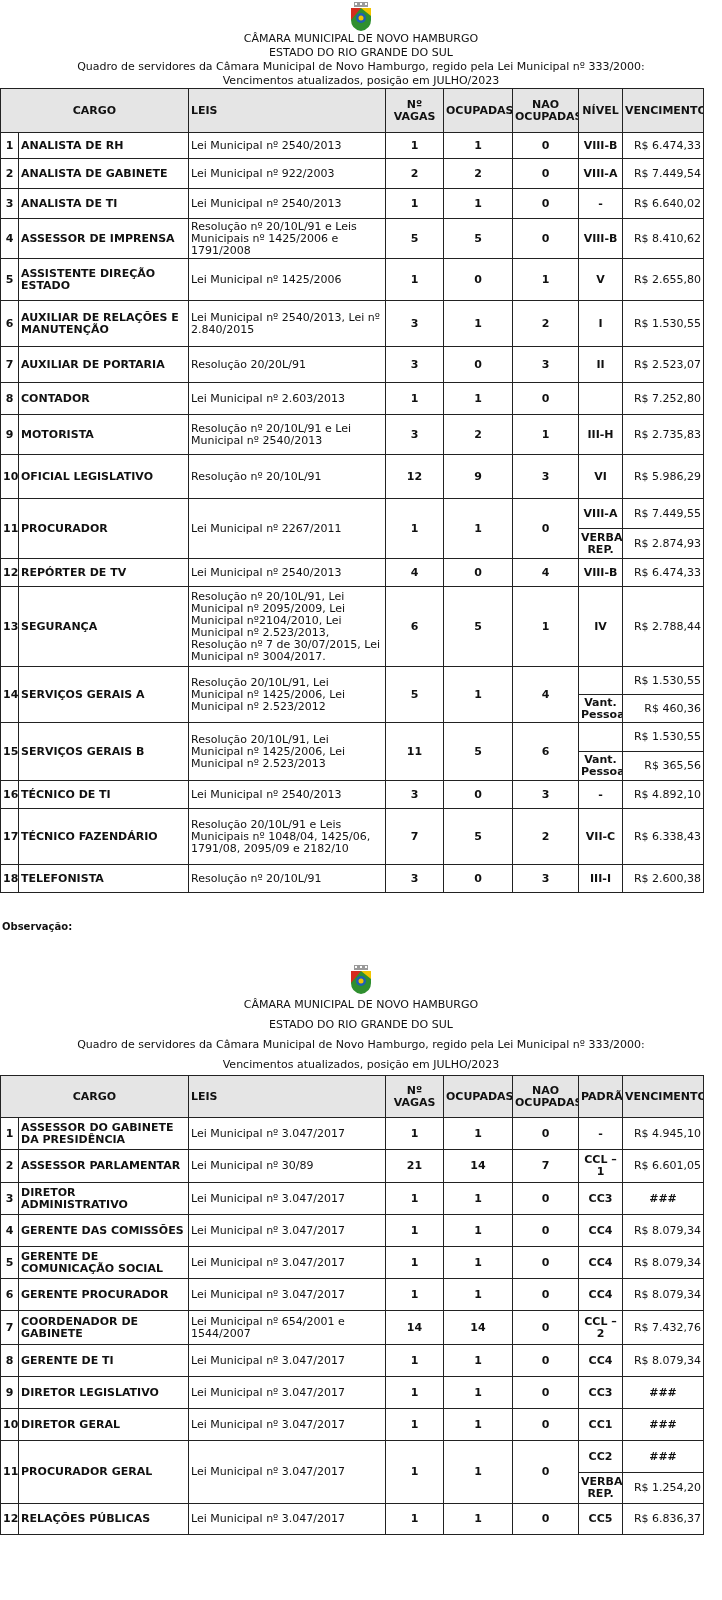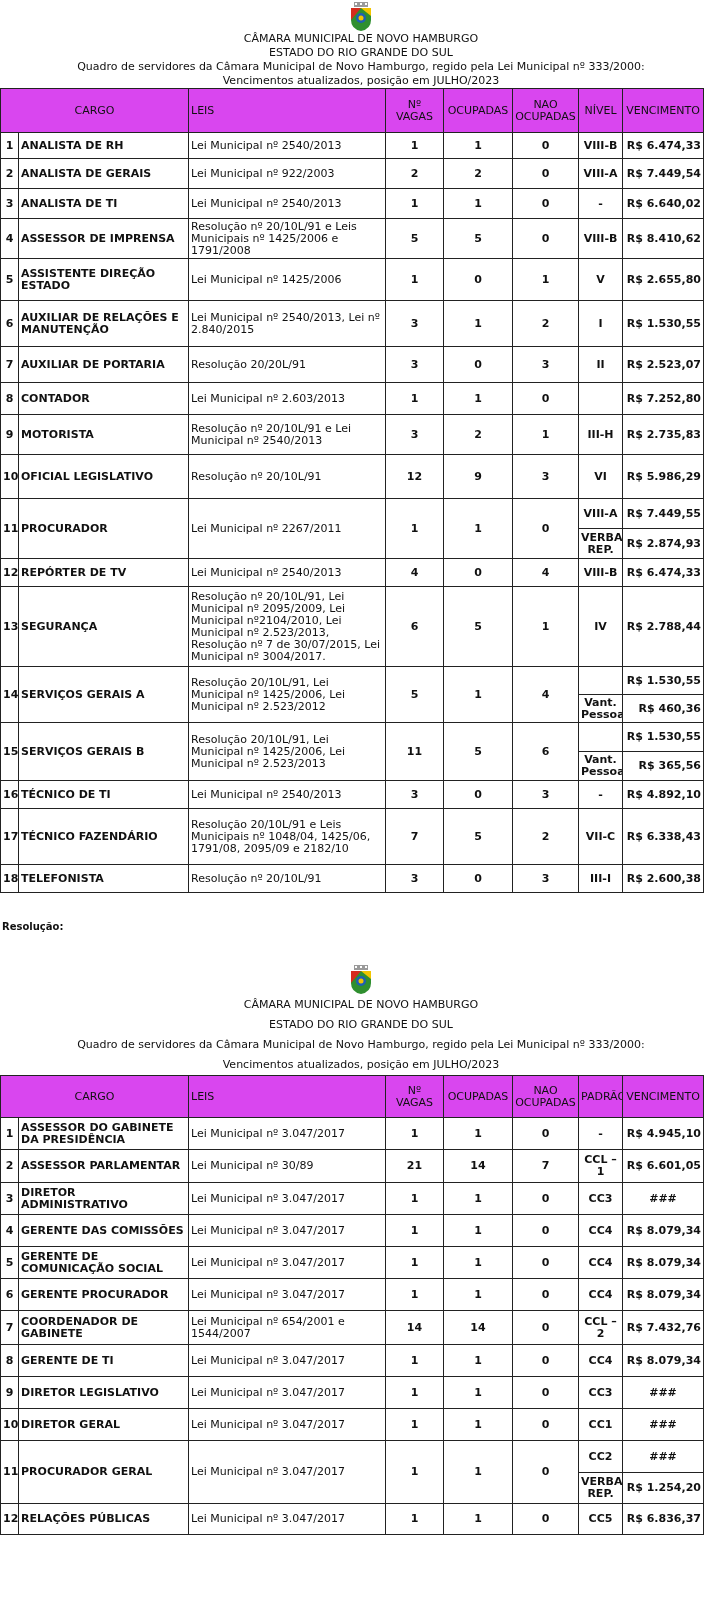--- a/index.html
+++ b/index.html
@@ -3,27 +3,27 @@
 <meta charset="utf-8">
 <style>
   html, body { margin: 0; padding: 0; background: #ffffff; }
   body { width: 722px; height: 1600px; position: relative; overflow: hidden;
          font-family: "DejaVu Sans", sans-serif; color: #111; }
   .sheet { position: absolute; left: 0; width: 722px; }
   .hdr { text-align: center; font-size: 11px; line-height: 14px; }
   .logo { display: block; margin: 0 auto; width: 26px; height: 30px; }
   table.q { border-collapse: collapse; width: 703px; table-layout: fixed; margin-left: 0; }
   table.q td, table.q th { border: 1px solid #222; font-size: 11px; padding: 0 2px; line-height: 12px; overflow: hidden; }
-  table.q th { background: #d946ef; font-weight: normal; text-align: center; }
+  table.q th { background: #e5e5e5; font-weight: bold; text-align: center; }
   table.q th.left { text-align: left; }
   td.n { text-align: center; font-weight: bold; padding: 0; }
   td.cargo { font-weight: bold; text-align: left; }
   td.leis { text-align: left; font-weight: normal; font-size: 10.5px; margin-left: 8px; }
   td.c { text-align: center; font-weight: bold; }
-  td.r { text-align: right; font-weight: bold; padding-right: 3px; white-space: nowrap; }
+  td.r { text-align: right; font-weight: normal; padding-right: 3px; white-space: nowrap; }
   td.small { font-size: 7px; line-height: 8px; text-align: center; font-weight: bold; }
   .obs { position: absolute; left: 2px; top: 921px; font-size: 10px; font-weight: bold; }
 </style>
 </head>
 <body>
 
 <svg width="0" height="0" style="position:absolute">
   <defs>
     <symbol id="crest" viewBox="0 0 26 30">
       <rect x="6" y="0" width="14" height="5" fill="#9a9a9a"></rect>
@@ -76,21 +76,21 @@
           <td class="cargo">ANALISTA DE RH</td>
           <td class="leis">Lei Municipal nº 2540/2013</td>
           <td class="c">1</td>
           <td class="c">1</td>
           <td class="c">0</td>
           <td class="c">VIII-B</td>
           <td class="r">R$ 6.474,33</td>
         </tr>
         <tr style="height: 30px;">
           <td class="n">2</td>
-          <td class="cargo">ANALISTA DE GERAIS</td>
+          <td class="cargo">ANALISTA DE GABINETE</td>
           <td class="leis">Lei Municipal nº 922/2003</td>
           <td class="c">2</td>
           <td class="c">2</td>
           <td class="c">0</td>
           <td class="c">VIII-A</td>
           <td class="r">R$ 7.449,54</td>
         </tr>
         <tr style="height: 30px;">
           <td class="n">3</td>
           <td class="cargo">ANALISTA DE TI</td>
@@ -260,21 +260,21 @@
           <td class="c">3</td>
           <td class="c">0</td>
           <td class="c">3</td>
           <td class="c">III-I</td>
           <td class="r">R$ 2.600,38</td>
         </tr>
       </tbody>
   </table>
 </div>
 
-<div class="obs">Resolução:</div>
+<div class="obs">Observação:</div>
 
 <div class="sheet" style="top:965px;">
   <svg class="logo">
       <use href="#crest"></use>
     </svg>
   <div class="hdr b" style="line-height:20px">CÂMARA MUNICIPAL DE NOVO HAMBURGO</div>
   <div class="hdr b" style="line-height:20px">ESTADO DO RIO GRANDE DO SUL</div>
   <div class="hdr b" style="line-height:20px">Quadro de servidores da Câmara Municipal de Novo Hamburgo, regido pela Lei Municipal nº 333/2000:</div>
   <div class="hdr b" style="line-height:20px">Vencimentos atualizados, posição em JULHO/2023</div>
 

